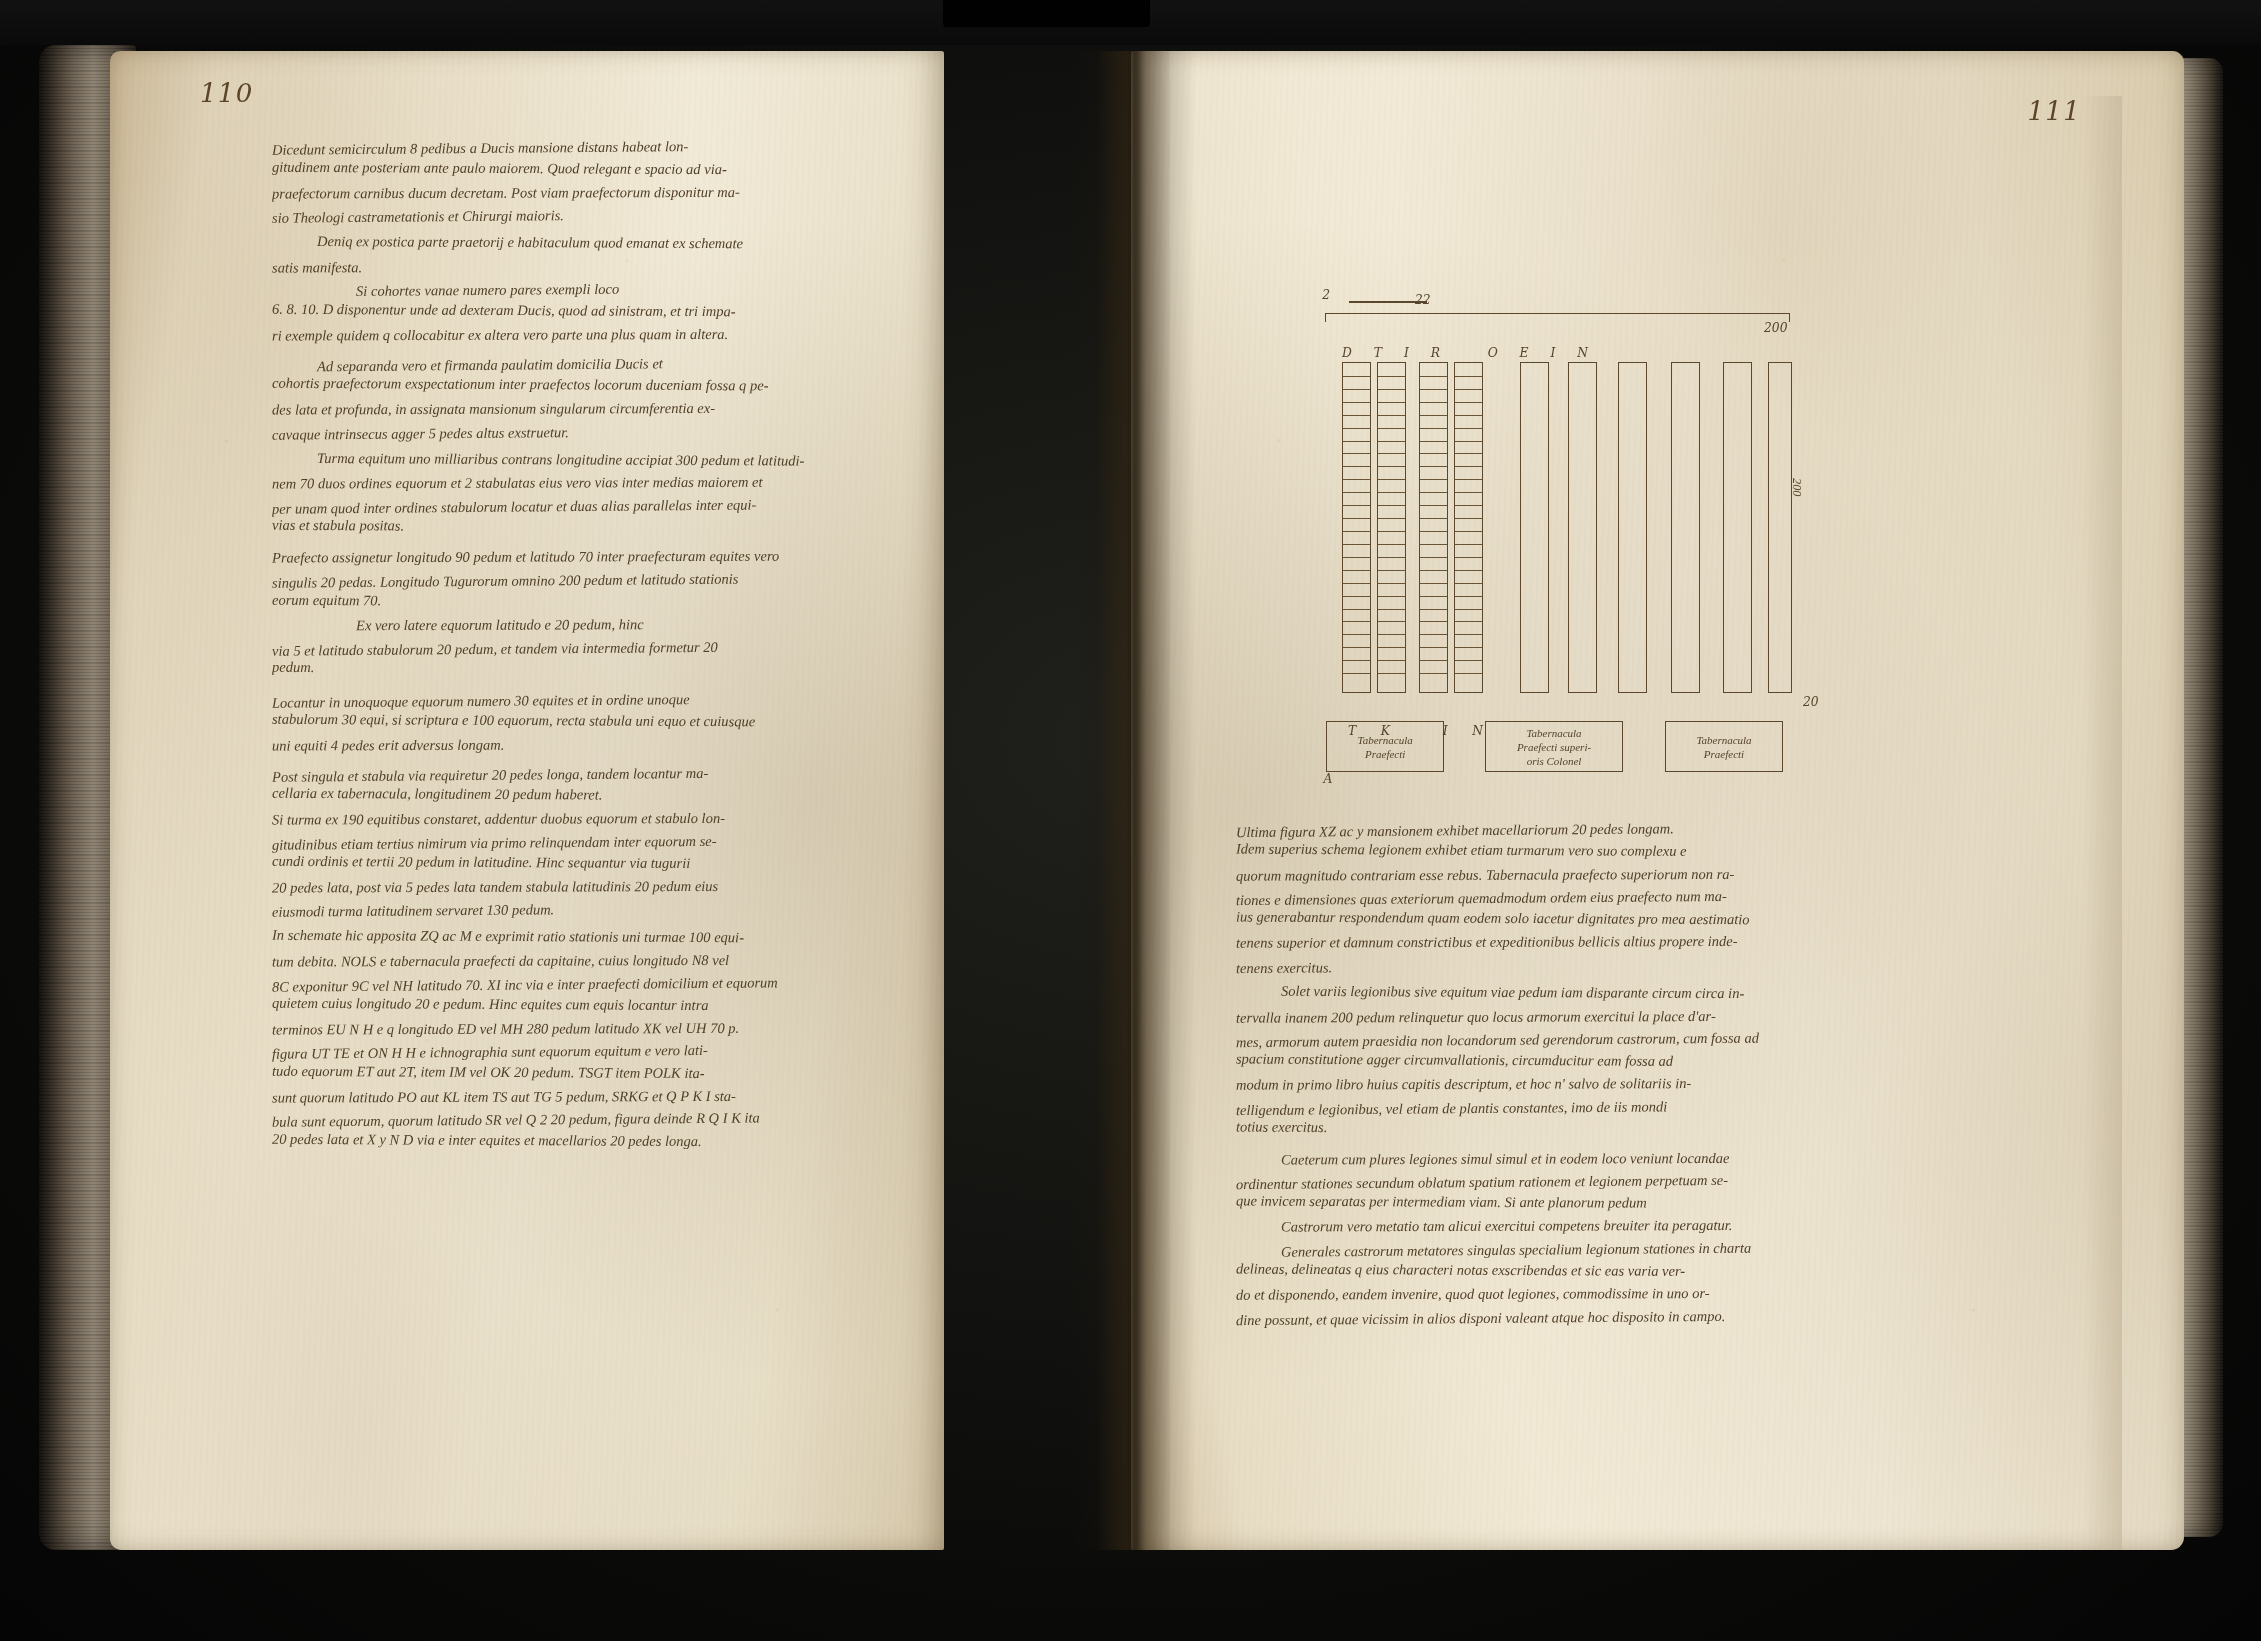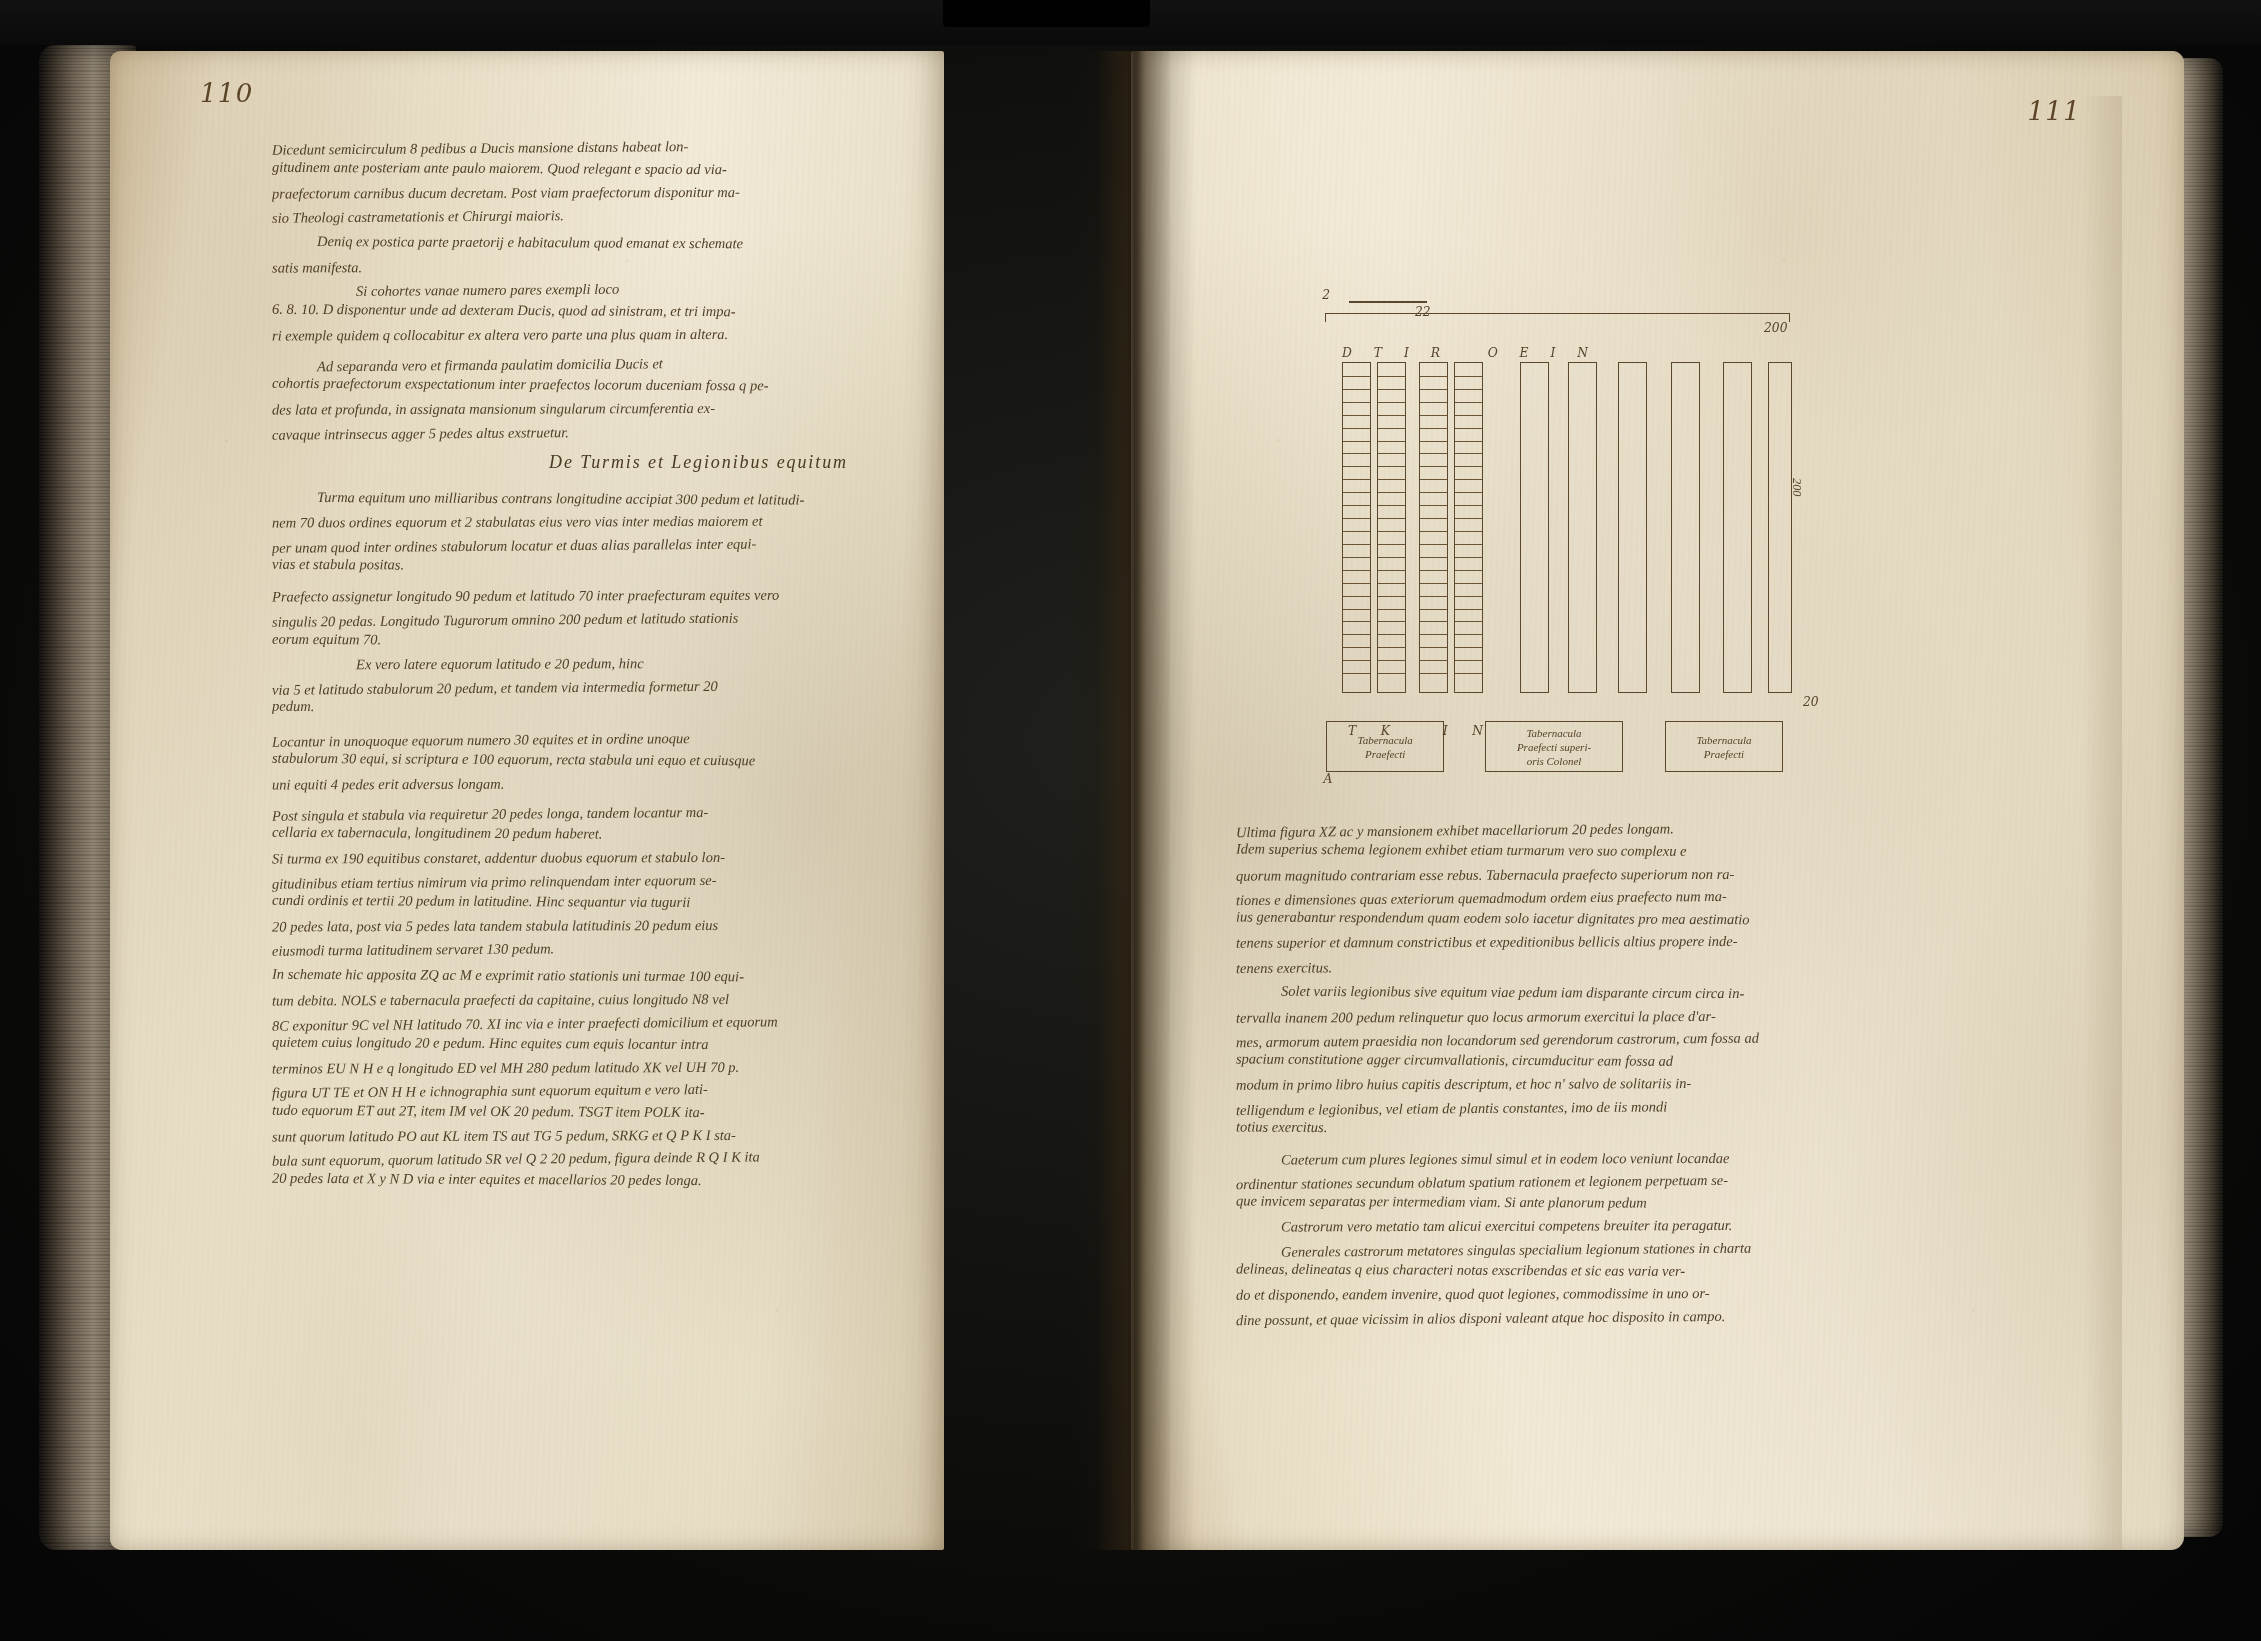--- a/index.html
+++ b/index.html
@@ -155,23 +155,20 @@
           <div class="ln s3">ri exemple quidem q collocabitur ex altera vero parte una plus quam in altera.</div>
         </div>
 
         <div class="blk">
           <div class="ln s1 indent">Ad separanda vero et firmanda paulatim domicilia Ducis et</div>
           <div class="ln s2">cohortis praefectorum exspectationum inter praefectos locorum duceniam fossa q pe-</div>
           <div class="ln s3">des lata et profunda, in assignata mansionum singularum circumferentia ex-</div>
           <div class="ln s1">cavaque intrinsecus agger 5 pedes altus exstruetur.</div>
         </div>
 
-        <div class="blk ctr" style="margin-top:10.3px;margin-bottom:14.2px;">
-          <span class="heading">De Turmis et Legionibus equitum</span>
-        </div>
 
         <div class="blk">
           <div class="ln s2 indent">Turma equitum uno milliaribus contrans longitudine accipiat 300 pedum et latitudi-</div>
           <div class="ln s3">nem 70 duos ordines equorum et 2 stabulatas eius vero vias inter medias maiorem et</div>
           <div class="ln s1">per unam quod inter ordines stabulorum locatur et duas alias parallelas inter equi-</div>
           <div class="ln s2">vias et stabula positas.</div>
         </div>
 
         <div class="blk">
           <div class="ln s3">Praefecto assignetur longitudo 90 pedum et latitudo 70 inter praefecturam equites vero</div>
@@ -222,21 +219,21 @@
 
       <div class="ms folio" style="right:103px;top:45px;">111</div>
 
       <div class="figure" style="left:181px;top:233px;width:504px;height:510px;">
 
         <div class="rule" style="left:13px;top:28.4px;width:465px;height:1.3px;"></div>
         <div class="rule" style="left:13px;top:28.4px;width:1.3px;height:9px;"></div>
         <div class="rule" style="left:477px;top:28.4px;width:1.3px;height:9px;"></div>
         <div class="rule" style="left:37px;top:17px;width:78px;height:1.3px;"></div>
         <div class="figlab" style="left:10.3px;top:3.9px;">2</div>
-        <div class="figlab" style="left:103px;top:21px;text-align:right;">22</div>
+        <div class="figlab" style="left:103px;top:9px;text-align:right;">22</div>
         <div class="figlab" style="left:452px;top:37px;">200</div>
 
         <div class="figlab" style="left:30px;top:62px;letter-spacing:9px;">D T I R&nbsp;&nbsp;&nbsp;O E I N</div>
 
         <div class="ladder" style="left:30px;top:78px;width:27px;height:329px;">
           <div class="rung" style="top:13px"></div>
             <div class="rung" style="top:26px"></div>
           <div class="rung" style="top:39px"></div>
             <div class="rung" style="top:52px"></div>
           <div class="rung" style="top:65px"></div>

